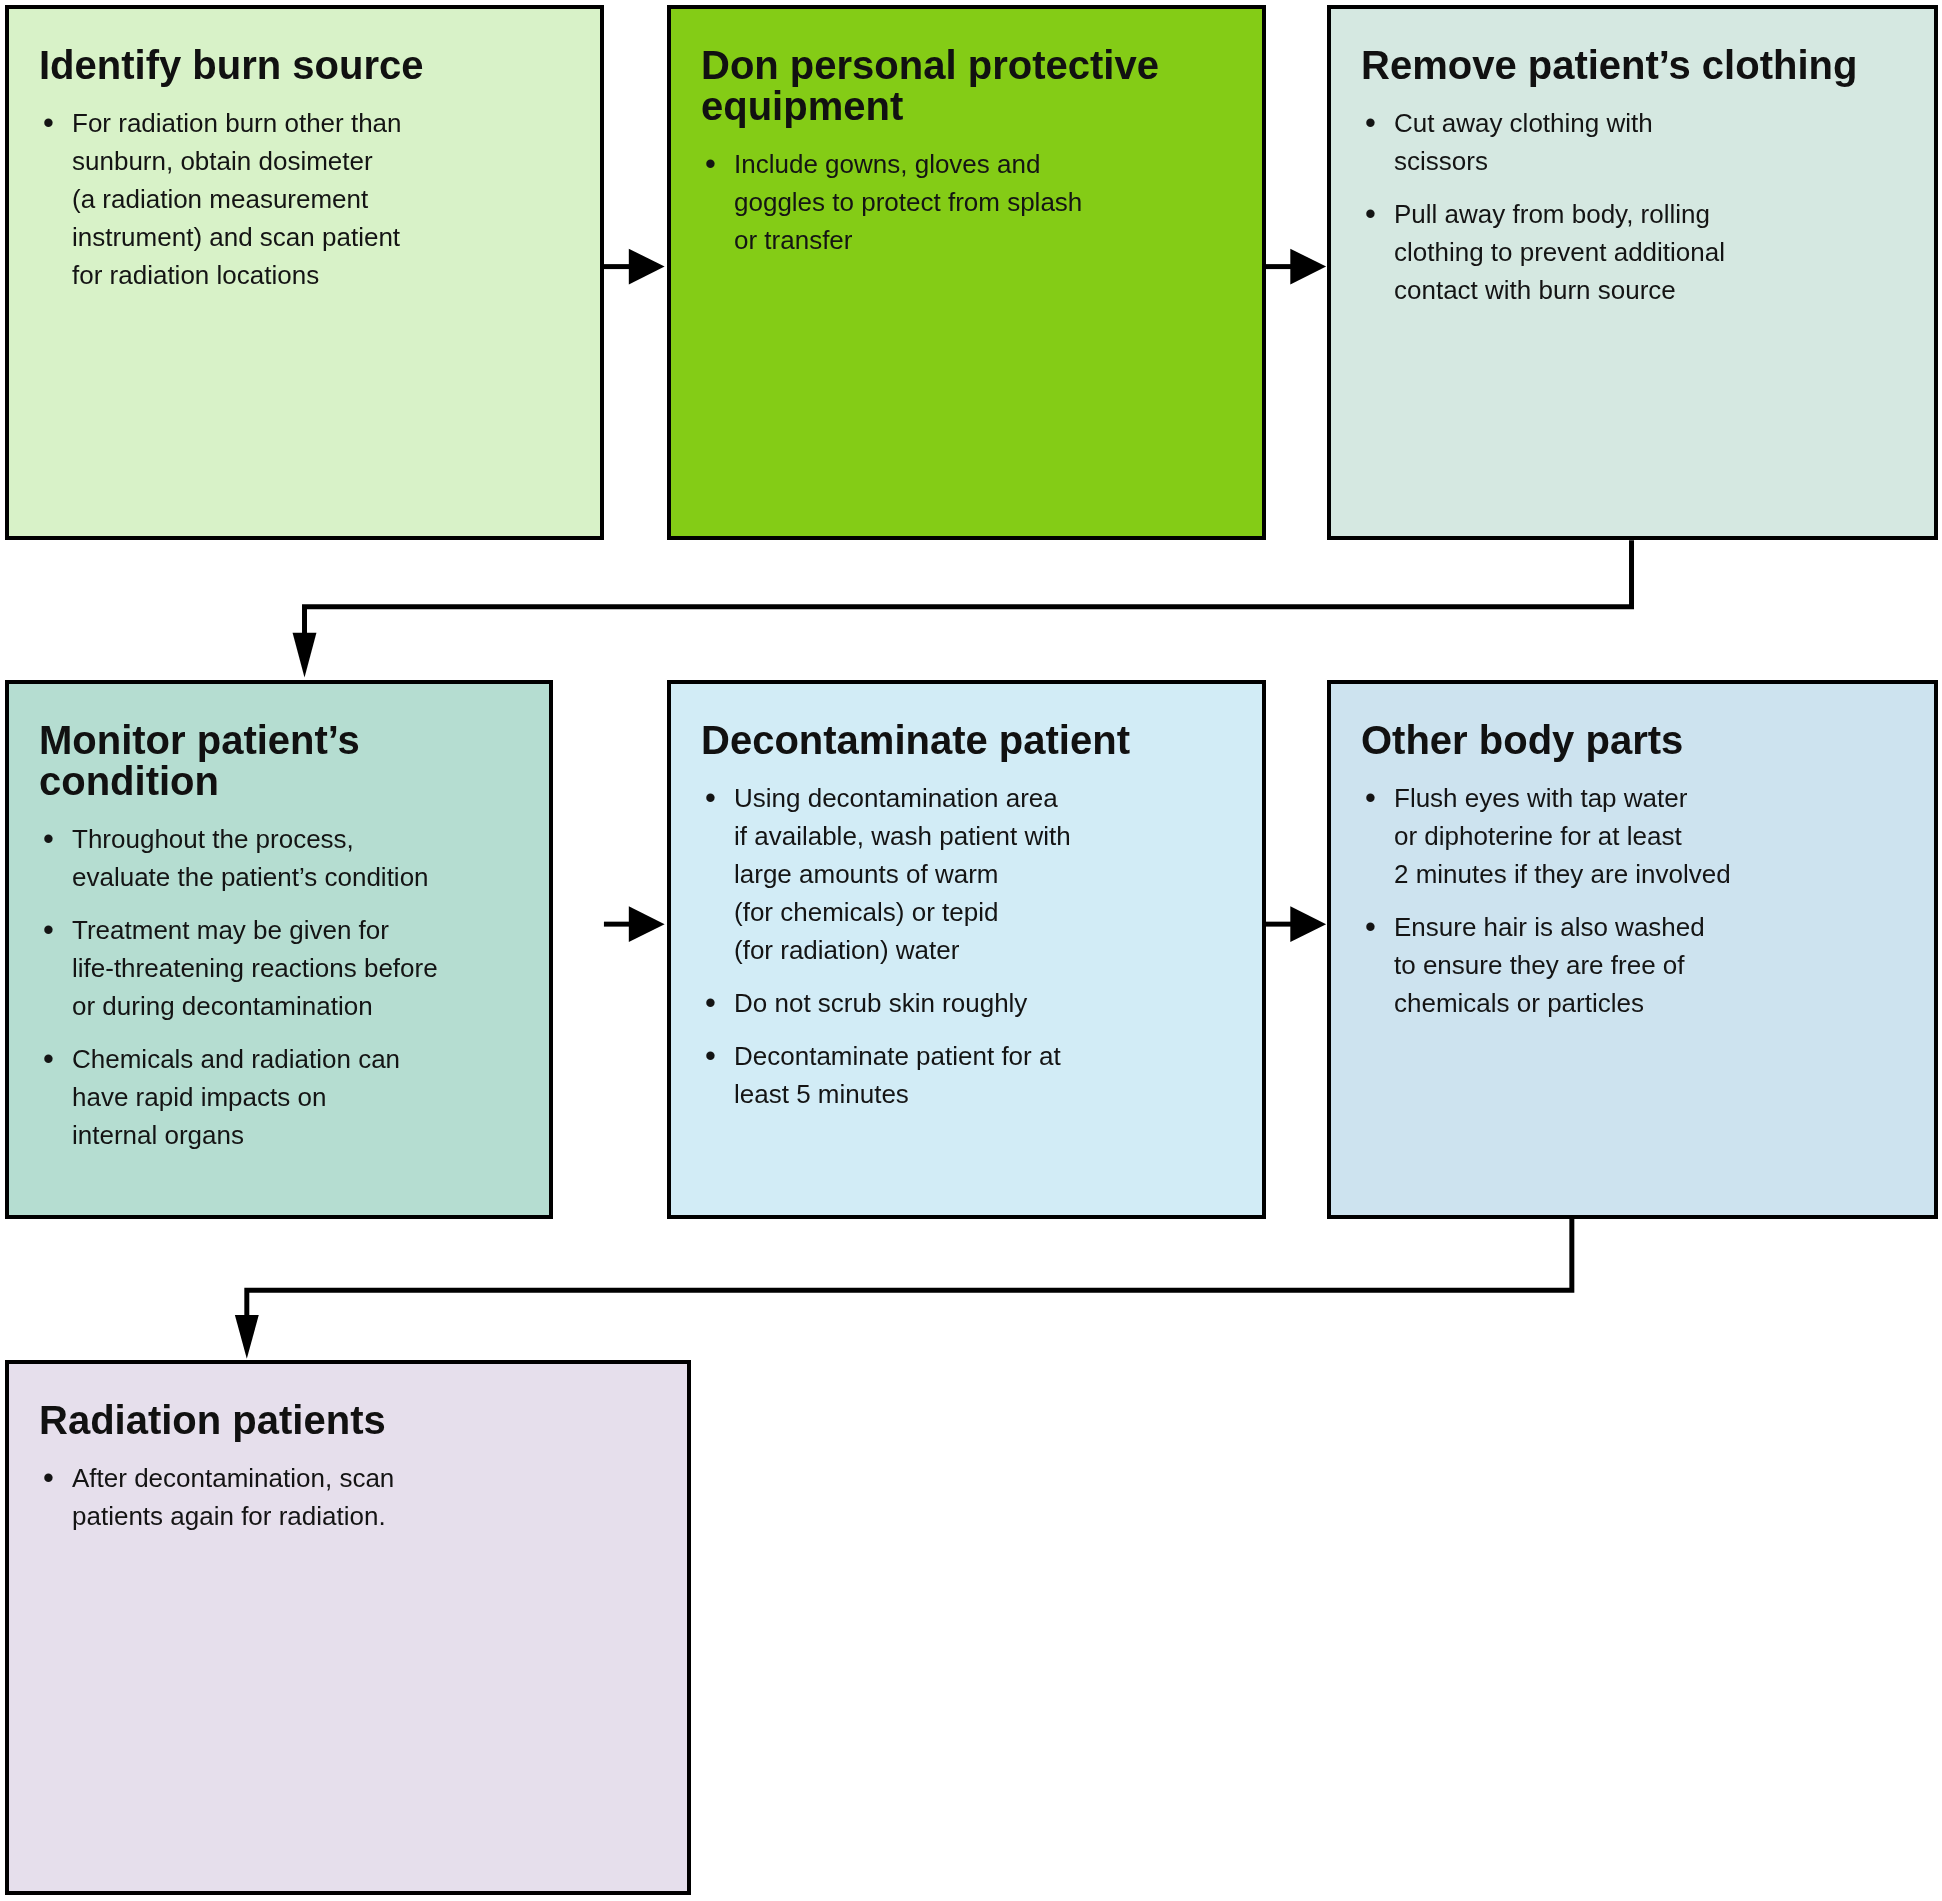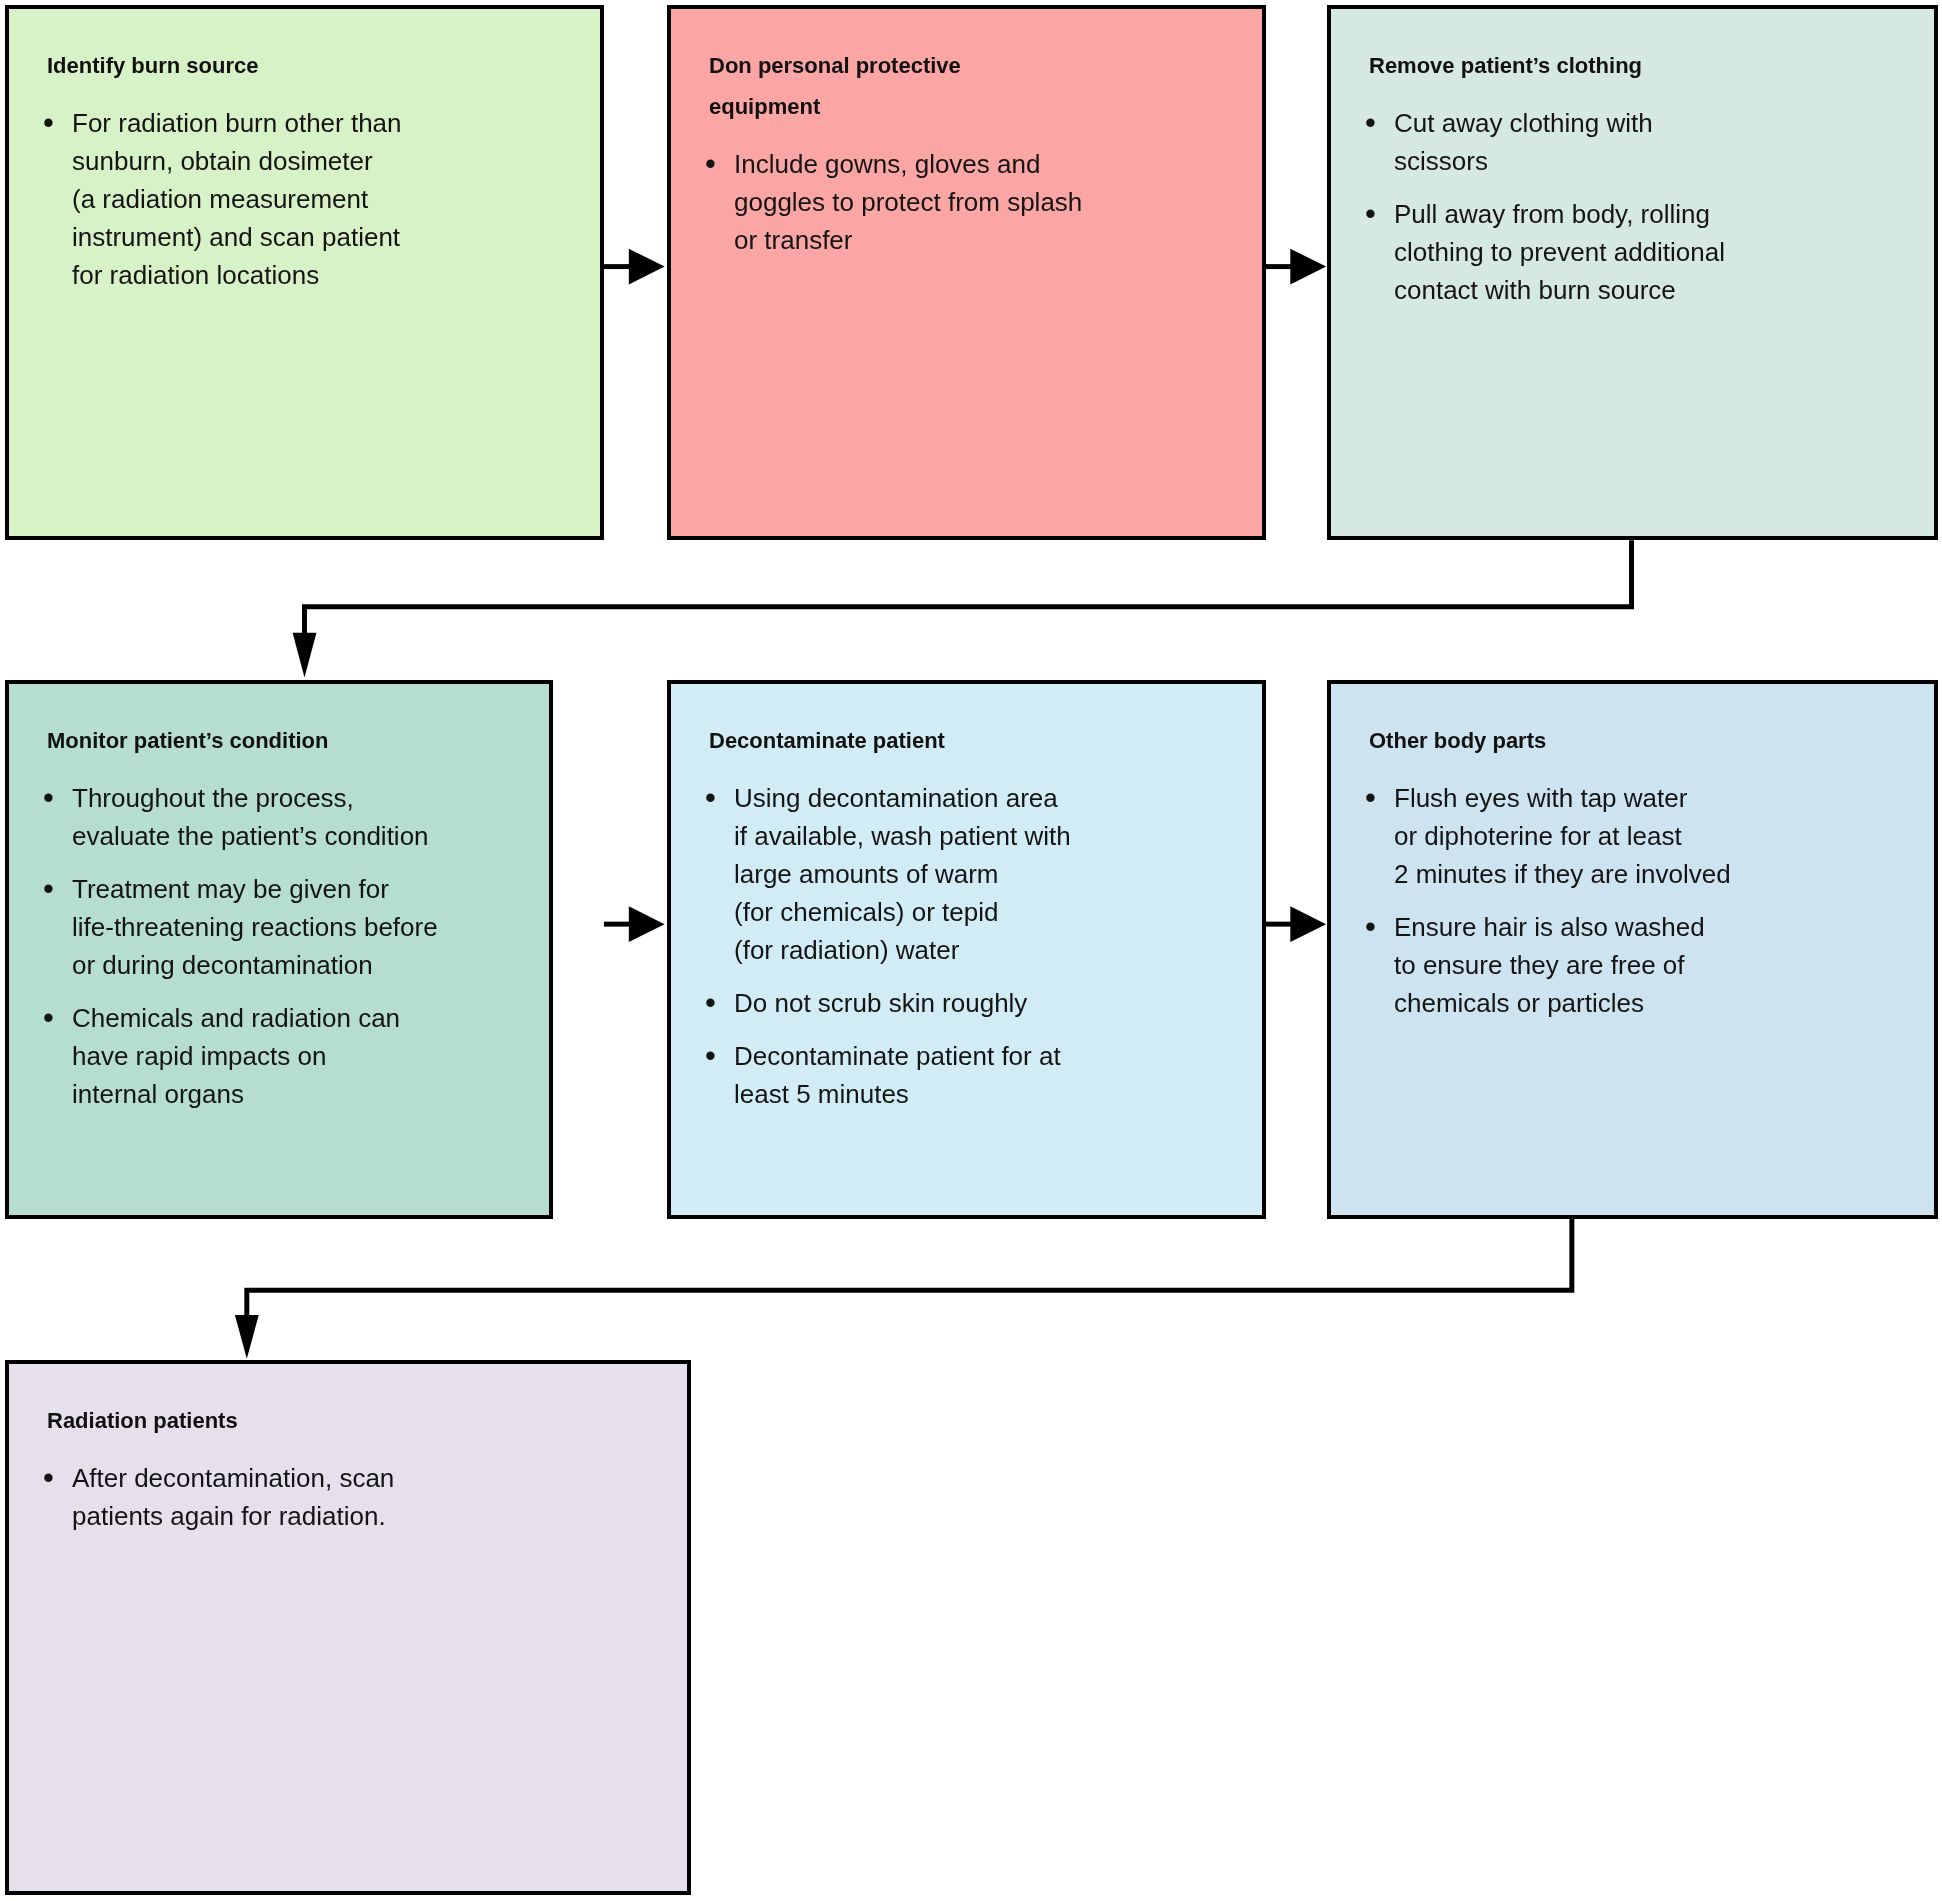--- a/index.html
+++ b/index.html
@@ -16,22 +16,22 @@
     color: #141414;
     overflow: hidden;
   }
   .box {
     position: absolute;
     box-sizing: border-box;
     border: 4px solid #000000;
     padding: 36px 20px 20px 30px;
   }
   .box h2 {
-    margin: 0 0 18px 8px;
-    font-size: 22px;
+    margin: 0 0 18px 0;
+    font-size: 40px;
     line-height: 41px;
     font-weight: 700;
     white-space: pre-line;
     color: #111111;
   }
   ul.bullets {
     list-style: none;
     margin: 0;
     padding: 0;
   }
@@ -83,21 +83,21 @@
     <h2>Identify burn source</h2>
     <ul class="bullets">
       <li>For radiation burn other than
 sunburn, obtain dosimeter
 (a radiation measurement
 instrument) and scan patient
 for radiation locations</li>
     </ul>
   </div>
 
-  <div class="box box2" style="background-color: #fca5a5;">
+  <div class="box box2" style="background-color: #84cc16;">
     <h2>Don personal protective
 equipment</h2>
     <ul class="bullets">
       <li>Include gowns, gloves and
 goggles to protect from splash
 or transfer</li>
     </ul>
   </div>
 
   <div class="box box3" style="background-color: rgb(213, 232, 225);">

